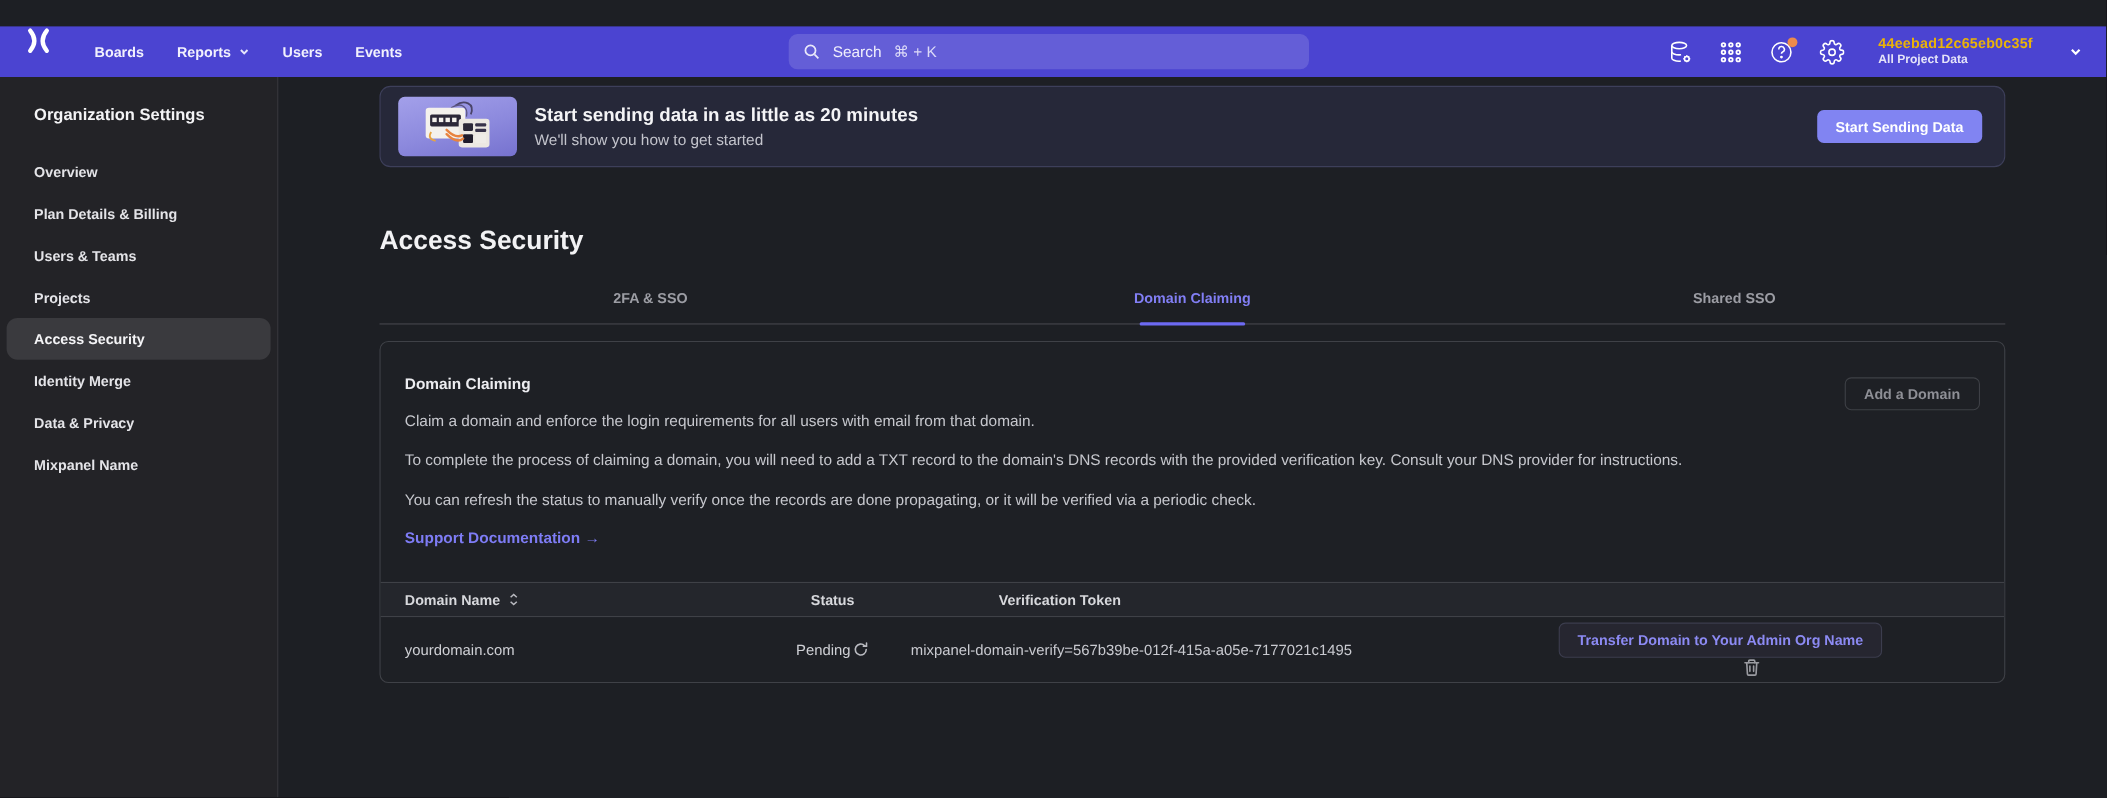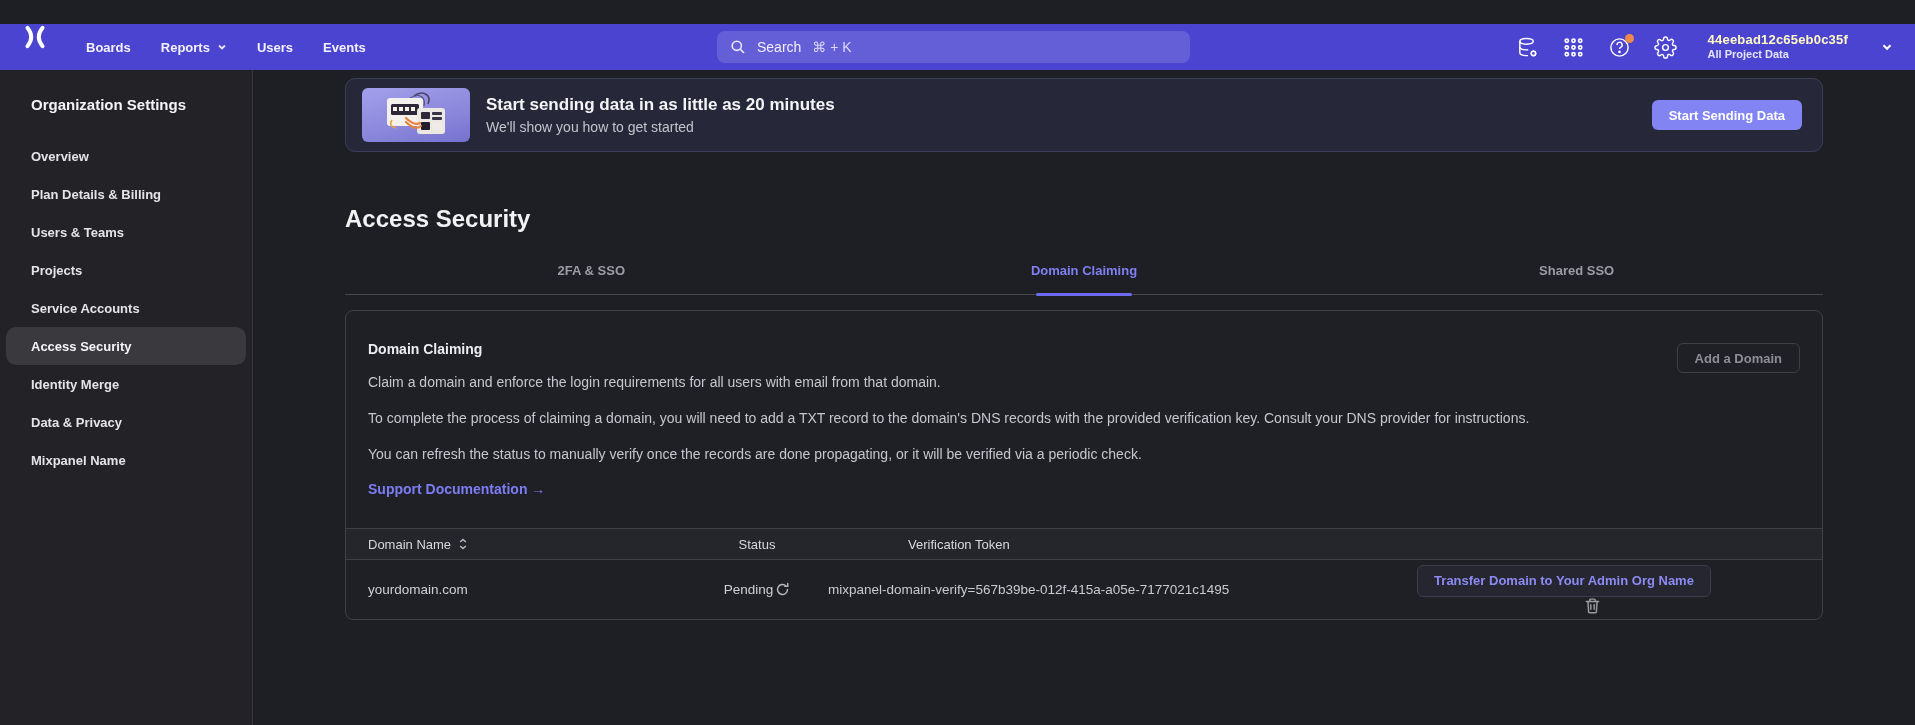--- a/index.html
+++ b/index.html
@@ -18,21 +18,21 @@
             background:rgba(255,255,255,0.14); border-radius:8px; display:flex;
             align-items:center; padding:0 13px; gap:11px; cursor:text; }
   .search-label { color:#f0effc; font-size:14px; }
   .search-short { color:#dcdaf8; font-size:14px; }
   .nav-right { margin-left:auto; display:flex; align-items:center; gap:23px; }
   .nav-ic { width:23px; height:23px; color:#ffffff; cursor:pointer; position:relative; flex-shrink:0; }
   .nav-ic svg { width:100%; height:100%; }
   .badge-dot { position:absolute; top:-2px; right:-3px; width:9px; height:9px;
                border-radius:50%; background:#ed8a4c; }
   .user-block { display:flex; flex-direction:column; line-height:1.25; margin-left:8px; cursor:pointer; }
-  .org-id { font-size:13px; font-weight:700; color:#fef9c3; letter-spacing:.2px; }
+  .org-id { font-size:13px; font-weight:700; color:#eab308; letter-spacing:.2px; }
   .project-name { font-size:11px; font-weight:600; color:rgba(255,255,255,.85); }
   .user-chev { width:12px; height:12px; stroke:#fff; margin-left:10px; cursor:pointer; }
 
   
   .sidebar { position:absolute; top:46px; left:0; width:253px; bottom:0; background:#232327;
              border-right:1px solid #37373c; padding:0 6px; }
   .sb-title { margin:50px 0 24px 25px; font-size:15px; font-weight:700; color:#f4f4f6; }
   .sb-item { height:38px; display:flex; align-items:center; padding-left:25px; border-radius:10px;
              font-size:13px; font-weight:600; color:#e4e4e8; cursor:pointer; }
   .sb-item.active { background:#3a3a3e; color:#f5f5f7; }
@@ -65,21 +65,21 @@
   .para { margin:15px 22px 0; max-width:1410px; font-size:14px; line-height:1.5; color:#c6c7cd; }
   .doc-link { display:inline-block; margin:16px 0 0 22px; color:#7e7cf5; font-size:14px;
               font-weight:600; text-decoration:none; cursor:pointer; }
   .add-btn { position:absolute; top:32px; right:22px; height:30px; padding:0 17px; background:transparent;
              border:1px solid #3e4046; border-radius:6px; color:#8e8f96; font-family:inherit;
              font-size:13px; font-weight:600; cursor:default;margin-left:48px; }
 
   .tbl { margin-top:30px; }
   .thead, .trow { display:grid; grid-template-columns:340px 142px 560px 1fr; align-items:center; }
   .thead { height:32px; background:#24262c; border-top:1px solid #3f4147; border-bottom:1px solid #3f4147;
-           color:#d7d8dc; font-size:13px; font-weight:400; }
+           color:#d7d8dc; font-size:13px; font-weight:700; }
   .th-domain { padding-left:22px; display:flex; align-items:center; gap:7px; cursor:pointer; }
   .sort-ic { width:10px; height:12px; stroke:#b9bac0; }
   .th-status { text-align:center; }
   .th-token { padding-left:80px; }
   .trow { height:59px; font-size:13.5px; color:#cfd0d5; }
   .cell-domain { padding-left:22px; }
   .cell-status { display:flex; align-items:center; justify-content:center; gap:2px; }
   .refresh-ic { width:15px; height:15px; color:#b9bac0; cursor:pointer; }
   .cell-token { color:#c9cad0; }
   .cell-action { display:flex; align-items:center; justify-content:flex-end; padding-right:26px;flex-direction:column; }
@@ -177,23 +177,20 @@
           <span>Overview</span>
         </div>
       <div class="sb-item">
           <span>Plan Details &amp; Billing</span>
         </div>
       <div class="sb-item">
           <span>Users &amp; Teams</span>
         </div>
       <div class="sb-item">
           <span>Projects</span>
-        </div>
-      <div class="sb-item">
-          <span>Service Accounts</span>
         </div>
       <div class="sb-item active">
           <span>Access Security</span>
         </div>
       <div class="sb-item">
           <span>Identity Merge</span>
         </div>
       <div class="sb-item">
           <span>Data &amp; Privacy</span>
         </div>

